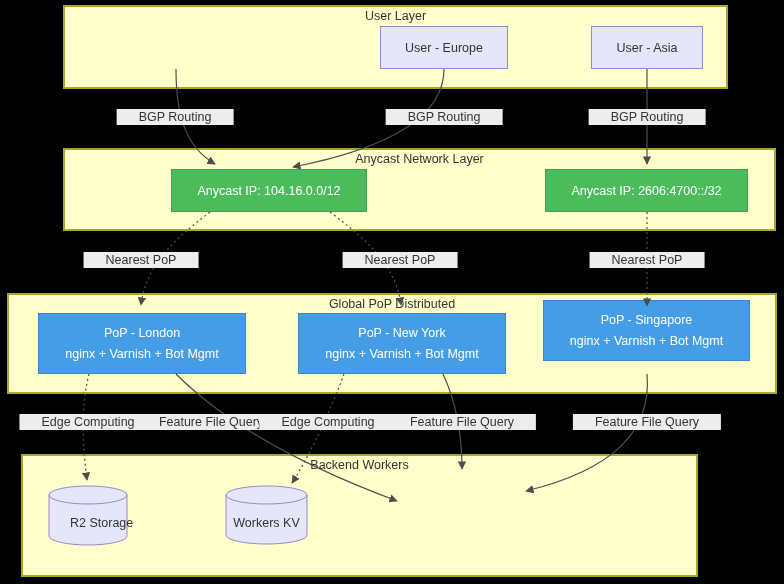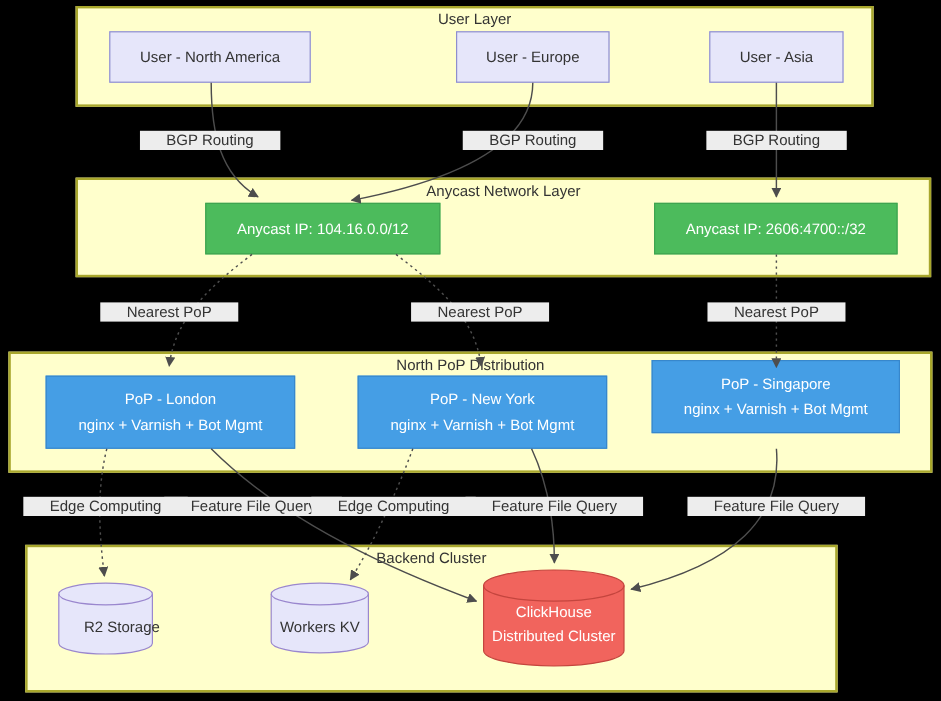--- a/index.html
+++ b/index.html
@@ -82,27 +82,26 @@
 
 <div id="canvas">
 
   <div class="layer" id="layer-user">
     <div class="layer-title">User Layer</div>
   </div>
   <div class="layer" id="layer-anycast">
     <div class="layer-title">Anycast Network Layer</div>
   </div>
   <div class="layer" id="layer-pop">
-    <div class="layer-title">North PoP Distribution</div>
+    <div class="layer-title">Global PoP Distributed</div>
   </div>
   <div class="layer" id="layer-backend">
-    <div class="layer-title">Backend Cluster</div>
+    <div class="layer-title">Backend Workers</div>
   </div>
 
-  <div class="node user-node" id="node-user-na">User - North America</div>
   <div class="node user-node" id="node-user-asia">User - Asia</div>
   <div class="node user-node" id="node-user-eu">User - Europe</div>
 
   <div class="node anycast-node" id="node-anycast-v4">Anycast IP: 104.16.0.0/12</div>
   <div class="node anycast-node" id="node-anycast-v6">Anycast IP: 2606:4700::/32</div>
 
   <div class="node pop-node" id="node-pop-london">
     <span>PoP - London</span>
     <span>nginx + Varnish + Bot Mgmt</span>
   </div>
@@ -124,30 +123,20 @@
   </div>
 
   <div class="cylinder" id="node-workers-kv">
     <svg width="81" height="58" viewBox="0 0 81 58">
       <path d="M0 9 A40.5 9 0 0 1 81 9 L81 49 A40.5 9 0 0 1 0 49 Z" style="fill:var(--db-fill,#E6E6FA);stroke:var(--db-border,#9A87CE);stroke-width:1"></path>
       <path d="M81 9 A40.5 9 0 0 1 0 9" style="fill:none;stroke:var(--db-border,#9A87CE);stroke-width:1"></path>
     </svg>
     <div class="cyl-label">Workers KV</div>
   </div>
 
-  <div class="cylinder" id="node-clickhouse">
-    <svg width="117" height="80" viewBox="0 0 117 80">
-      <path d="M0 13 A58.5 13 0 0 1 117 13 L117 67 A58.5 13 0 0 1 0 67 Z" style="fill:var(--clickhouse-fill,#F1645D);stroke:var(--clickhouse-border,#C4453E);stroke-width:1"></path>
-      <path d="M117 13 A58.5 13 0 0 1 0 13" style="fill:none;stroke:var(--clickhouse-border,#C4453E);stroke-width:1"></path>
-    </svg>
-    <div class="ch-label">
-      <span>ClickHouse</span>
-      <span>Distributed Cluster</span>
-    </div>
-  </div>
 
   <svg id="edges" width="784" height="584">
     <defs>
       <marker id="arrow" viewBox="0 0 10 10" refX="9" refY="5" markerWidth="7" markerHeight="7" orient="auto-start-reverse">
         <path d="M0 0 L10 5 L0 10 Z" style="fill:var(--edge-color,#4D4D4D)"></path>
       </marker>
     </defs>
     <path class="edge" d="M176 69 C176 112 184 146 215 164" marker-end="url(#arrow)"></path>
     <path class="edge" d="M444 69 C444 120 380 150 293 167" marker-end="url(#arrow)"></path>
     <path class="edge" d="M647 69 L647 164" marker-end="url(#arrow)"></path>

